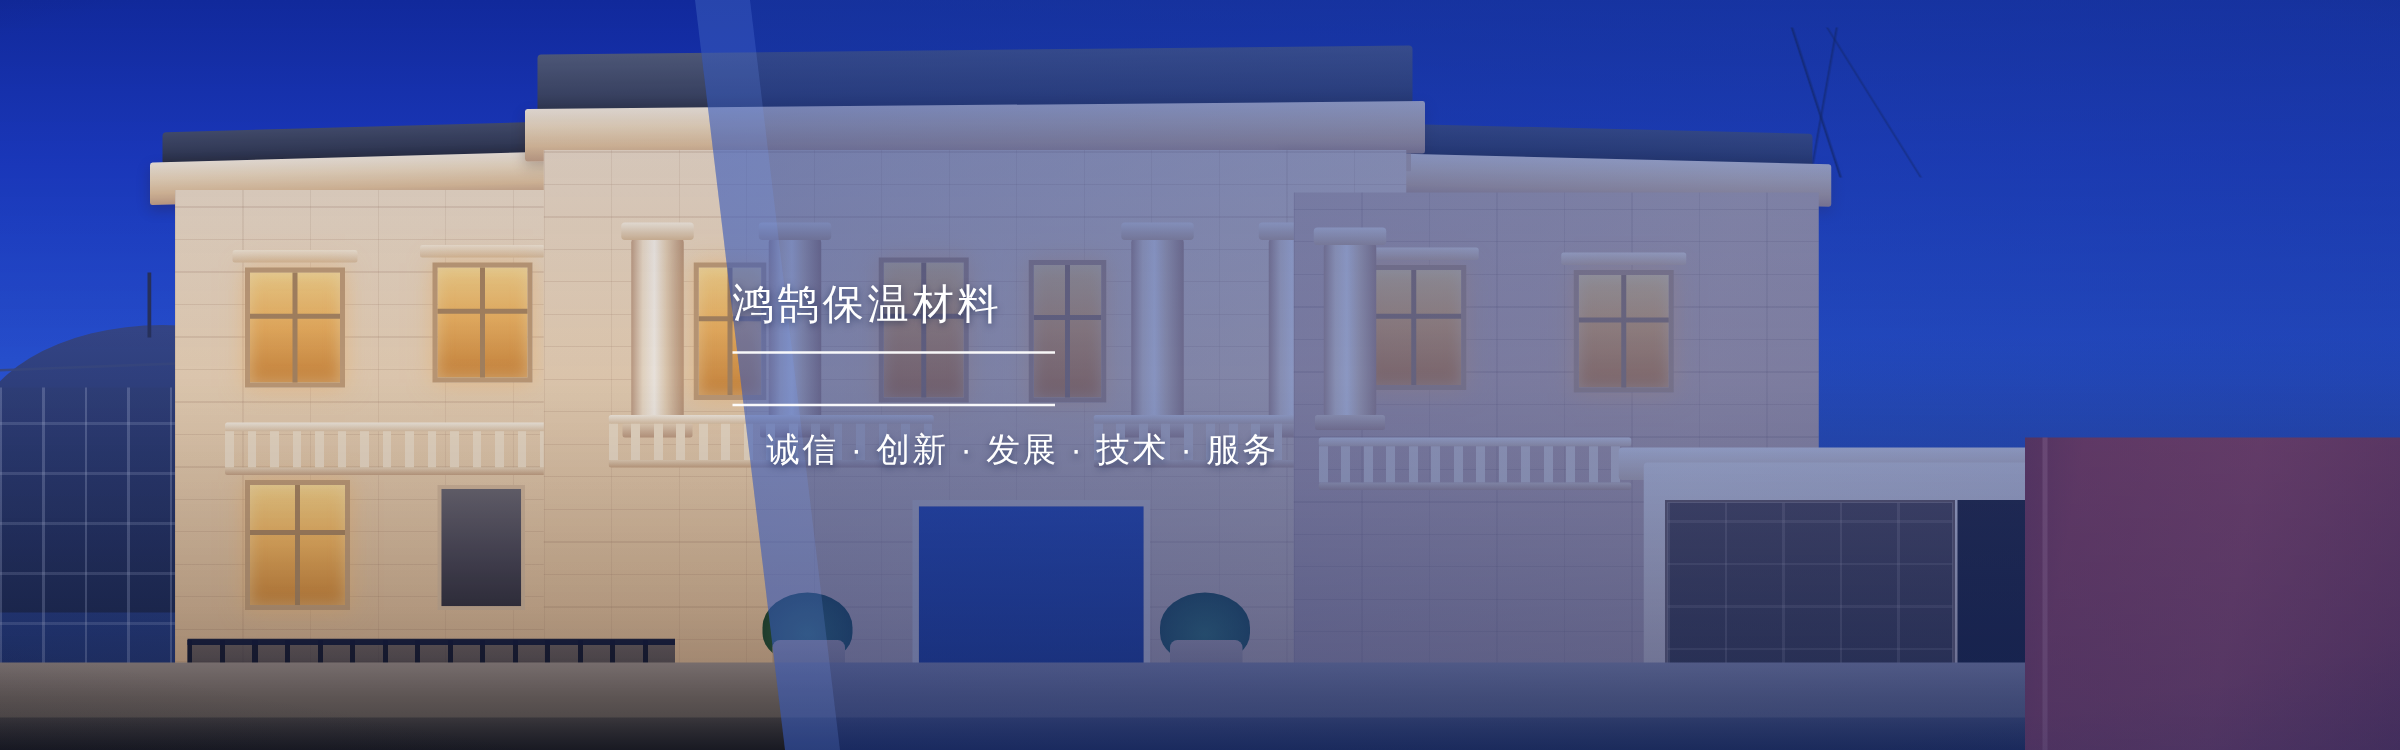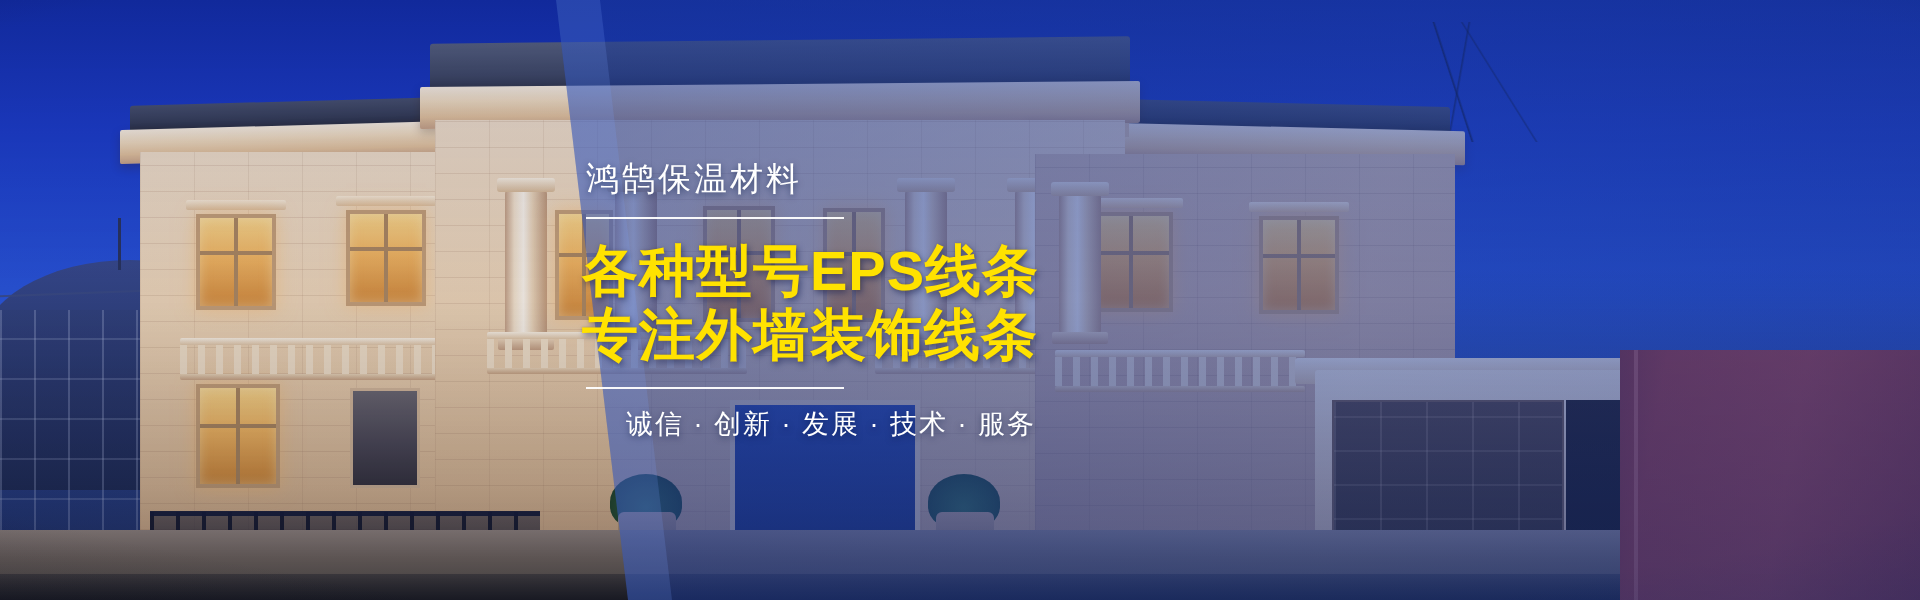--- a/index.html
+++ b/index.html
@@ -299,21 +299,21 @@
        2px 3px 6px rgba(20,30,80,.55);
   }
   .headline span{ display:block; }
 
   .tagline{
     color:#ffffff;
     font-size:27px;
     letter-spacing:2px;
     font-weight:400;
     line-height:1;
-    margin-left:44px;
+    margin-left:31px;
     white-space:nowrap;
     text-shadow:0 2px 6px rgba(0,20,60,.5);
   }
 </style>
 </head>
 <body>
 
 <div class="banner">
 
   <div class="photo">
@@ -429,23 +429,19 @@
   </div>
 
   <div class="overlay"></div>
   <div class="overlay-edge"></div>
 
   <div class="copy">
     <div class="subtitle">鸿鹄保温材料</div>
 
     <div class="rule"></div>
 
-    <div class="headline">
-      <span>各种型号EPS线条</span>
-      <span>专注外墙装饰线条</span>
-    </div>
 
     <div class="rule rule-bottom"></div>
 
     <div class="tagline">诚信 · 创新 · 发展 · 技术 · 服务</div>
   </div>
 
 </div>
 
 </body></html>

